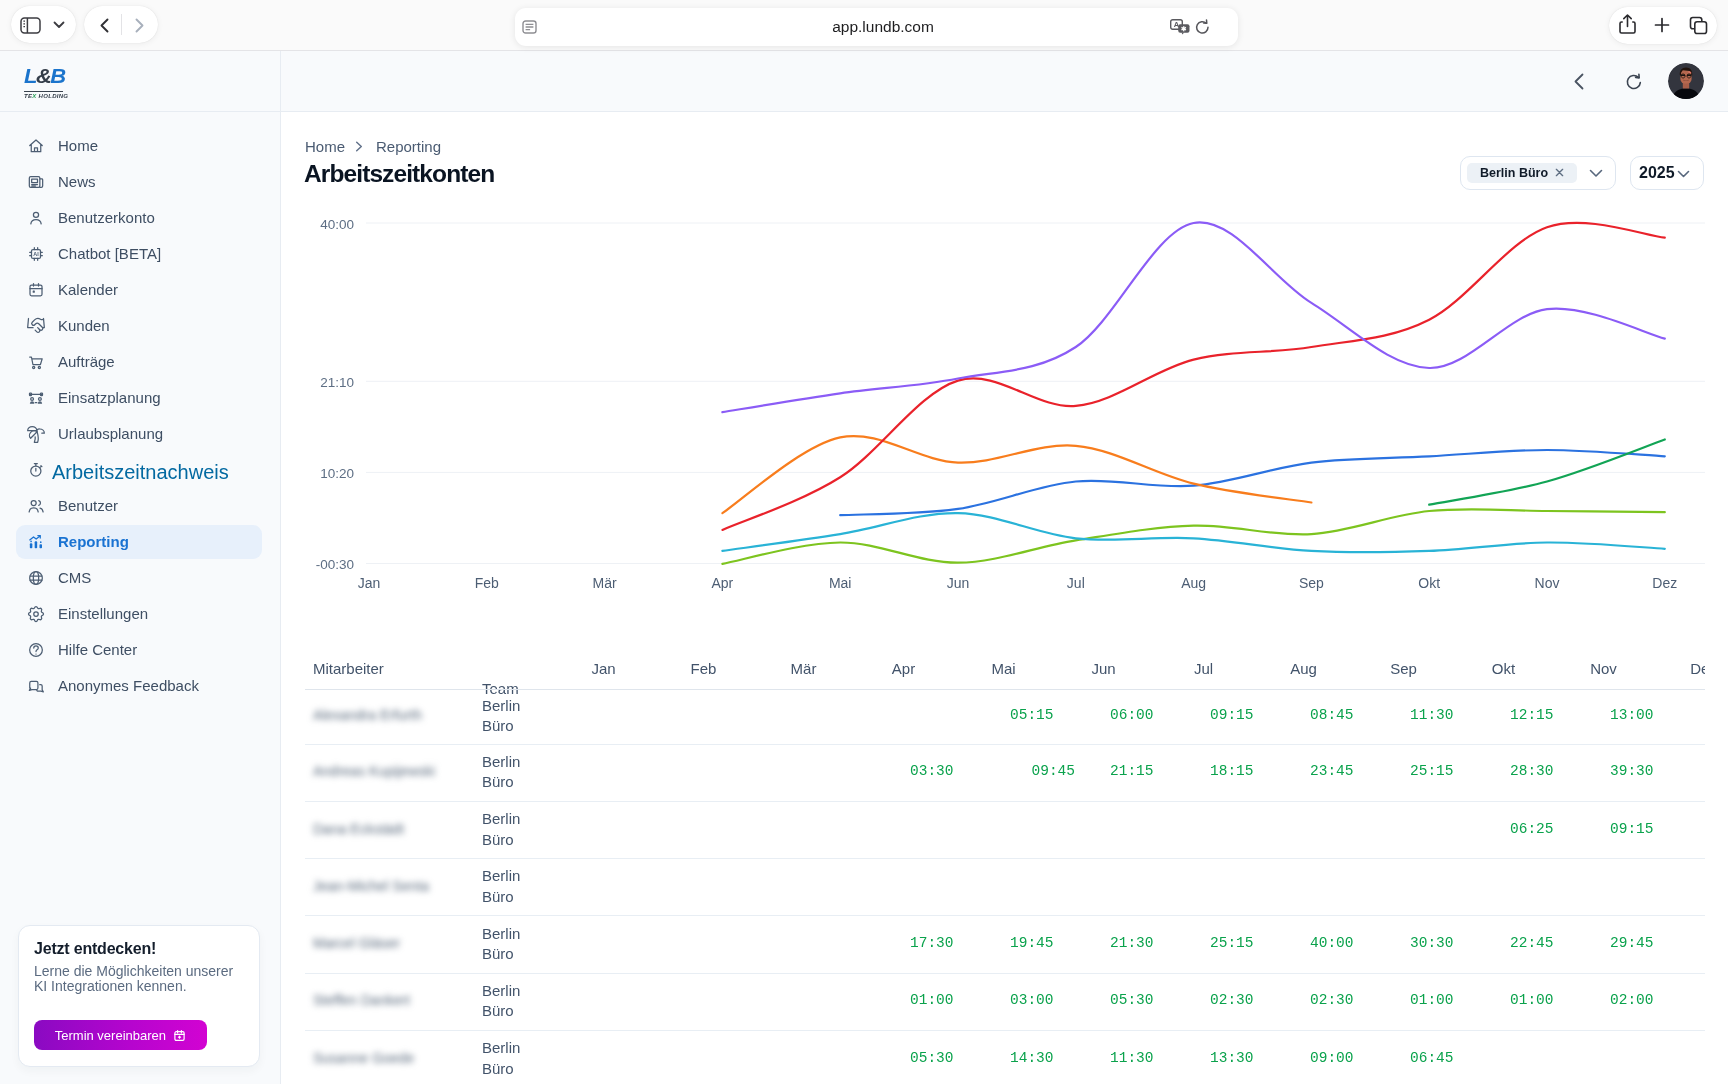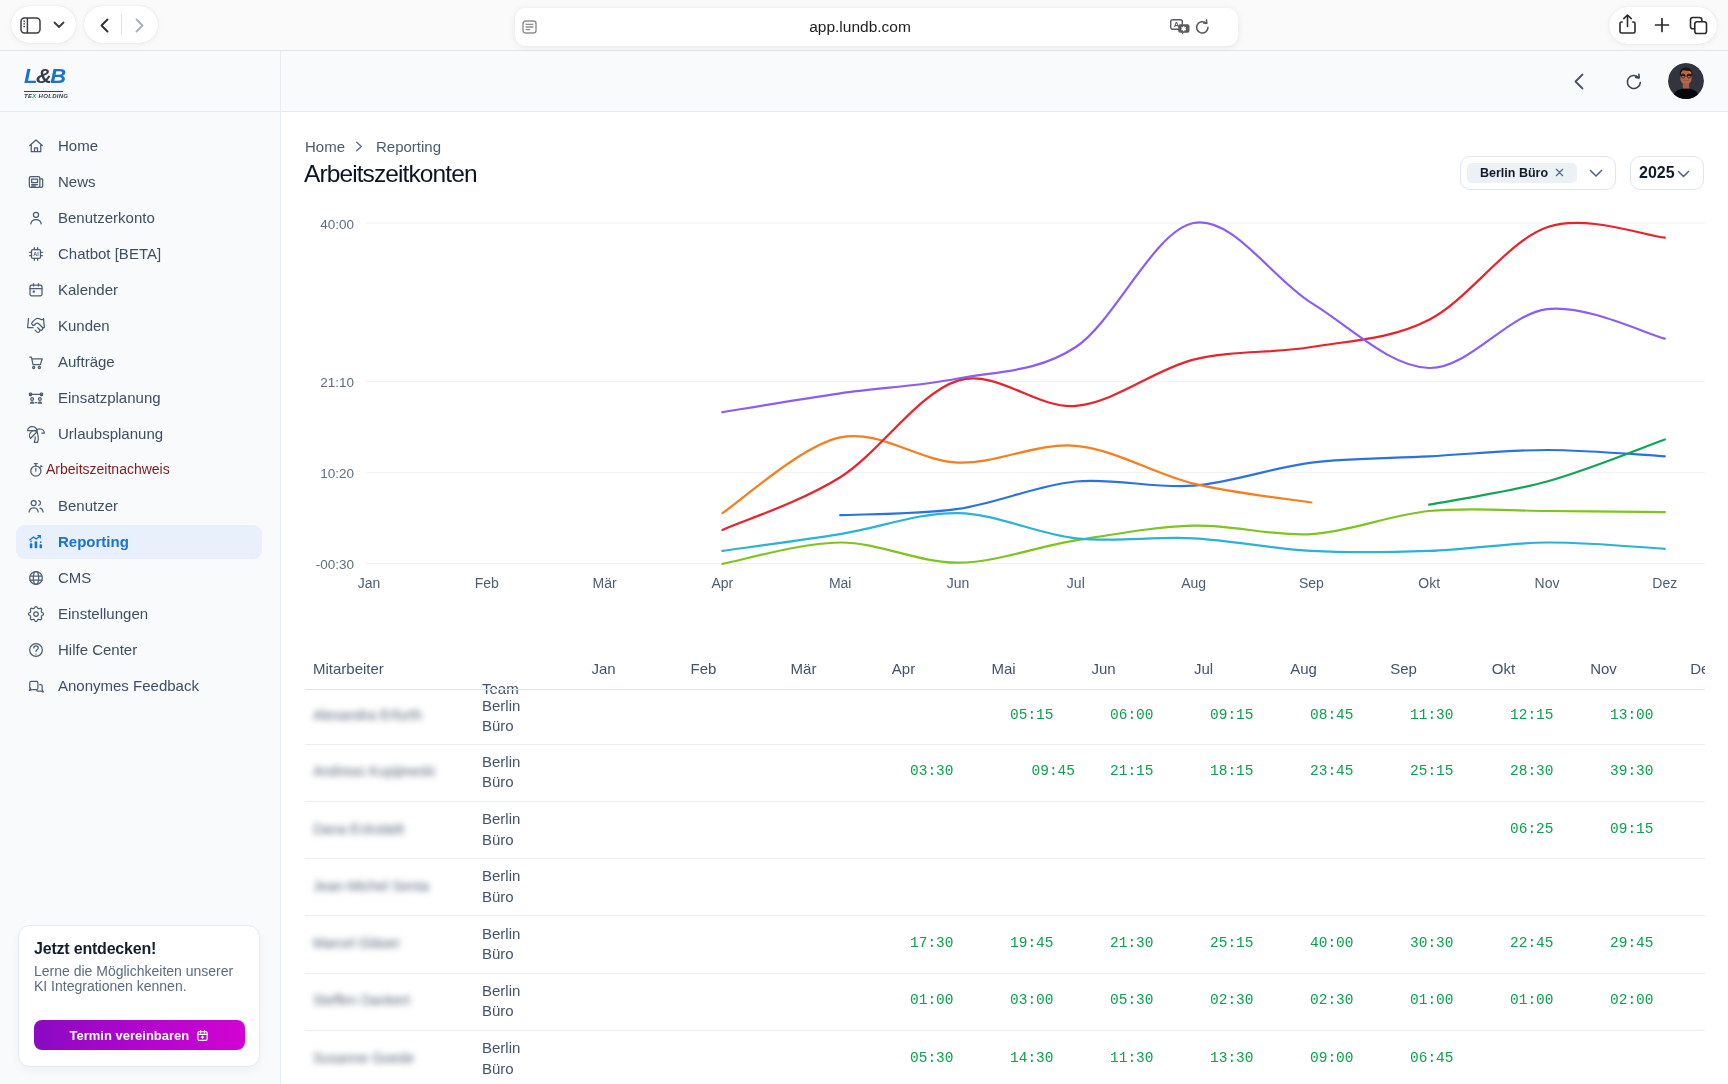--- a/index.html
+++ b/index.html
@@ -24,21 +24,21 @@
 <div id="apphdr"></div>
 <div id="sidebar"></div>
 <div id="main"></div>
 <div id="clipmain">
     <div style="position:absolute;left:-281px;top:-112px;width:1728px;height:1084px">
       <div class="abs" style="left:305px;top:138px;font-size:15px;color:#4a5b72">Home</div>
       <svg class="abs" style="left:355px;top:141px" width="8" height="11" viewBox="0 0 8 11" fill="none" stroke="#62728a" stroke-width="1.5" stroke-linecap="round" stroke-linejoin="round">
         <path d="M1.7 1.3 6.3 5.5 1.7 9.7"></path>
       </svg>
       <div class="abs" style="left:376px;top:138px;font-size:15px;color:#4a5b72">Reporting</div>
-      <div class="abs" style="left:304px;top:160px;font-size:24.5px;font-weight:400;color:#0a1422;letter-spacing:-.9px">Arbeitszeitkonten</div>
+      <div class="abs" style="left:304px;top:160px;font-size:24.5px;font-weight:700;color:#0a1422;letter-spacing:-.9px">Arbeitszeitkonten</div>
       <div class="abs" style="left:1460px;top:156px;width:156px;height:34px;background:#fff;border:1px solid #dee6f0;border-radius:10px"></div>
       <div class="abs" style="left:1467px;top:162.5px;width:110px;height:20px;background:#ecf1f6;border-radius:5px;display:flex;align-items:center;justify-content:center;font-size:12.5px;font-weight:700;color:#101b29">Berlin Büro&nbsp;&nbsp;<svg width="9" height="9" viewBox="0 0 10 10" stroke="#5f6f83" stroke-width="1.5" stroke-linecap="round">
           <path d="M1.5 1.5l7 7M8.5 1.5l-7 7"></path>
         </svg></div>
       <svg class="abs" style="left:1589px;top:169px" width="14" height="9" viewBox="0 0 14 9" fill="none" stroke="#57677d" stroke-width="1.6" stroke-linecap="round" stroke-linejoin="round">
         <path d="M1.5 1.5 7 7l5.5-5.5"></path>
       </svg>
       <div class="abs" style="left:1630px;top:156px;width:74px;height:34px;background:#fff;border:1px solid #dee6f0;border-radius:10px"></div>
       <div class="abs" style="left:1639px;top:163.5px;font-size:16px;font-weight:600;color:#101b29">2025</div>
       <svg class="abs" style="left:1677px;top:170px" width="13" height="8" viewBox="0 0 13 8" fill="none" stroke="#57677d" stroke-width="1.6" stroke-linecap="round" stroke-linejoin="round">
@@ -209,21 +209,21 @@
     <path d="M13 8c0-2.76-2.46-5-5.5-5S2 5.24 2 8h10Z"></path>
     <path d="M13 7.14A5.82 5.82 0 0 1 16.5 6c3.04 0 5.5 2.24 5.5 5h-3"></path>
     <path d="M5.89 9.71c-2.15 2.15-2.3 5.47-.35 7.43l4.24-4.25.7-.7.71-.71 2.12-2.12c-1.95-1.96-5.27-1.8-7.42.35Z"></path>
     <path d="M11 15.5c.5 2.5-.17 4.5-1 6.5h4c2-5.5-.5-12-1-14"></path>
   </svg>
 <div style="position:absolute;left:58px;top:425.0px;font-size:15px;color:#3e4e63;">Urlaubsplanung</div>
 <svg style="position:absolute;left:26px;top:460px;color:#4d5e73" width="20" height="20" viewBox="0 0 24 24" fill="none" stroke="currentColor" stroke-width="1.5" stroke-linecap="round" stroke-linejoin="round">
     <circle cx="11.8" cy="13.3" r="6.1"></circle>
     <path d="M11.8 13.3V9.9M10 4.3h3.6M11.8 4.3v2.5M17.3 8.6l1.3-1.3M17.9 6.8l1.2 1.2"></path>
   </svg>
-<div style="position:absolute;left:46px;top:461.0px;font-size:14px;color:#7f1d1d;">Arbeitszeitnachweis</div>
+<div style="position:absolute;left:52px;top:461.0px;font-size:20px;color:#0369a1;">Arbeitszeitnachweis</div>
 <svg style="position:absolute;left:26px;top:496px;color:#4d5e73" width="20" height="20" viewBox="0 0 24 24" fill="none" stroke="currentColor" stroke-width="1.5" stroke-linecap="round" stroke-linejoin="round">
     <circle cx="9.2" cy="8.4" r="3"></circle>
     <path d="M3.8 19c.4-3.1 2.6-4.7 5.4-4.7s5 1.6 5.4 4.7M15.3 5.6a3 3 0 0 1 0 5.7M16.8 14.6c2.2.5 3.4 1.9 3.7 4.4"></path>
   </svg>
 <div style="position:absolute;left:58px;top:497.0px;font-size:15px;color:#3e4e63;">Benutzer</div>
 <div style="position:absolute;left:16px;top:525px;width:246px;height:34px;background:#e7f0fb;border-radius:9px"></div>
 <svg style="position:absolute;left:26px;top:532px;color:#1a73d2" width="20" height="20" viewBox="0 0 24 24" fill="none" stroke="currentColor" stroke-width="1.5" stroke-linecap="round" stroke-linejoin="round">
     <path d="M4.5 9.5 9 5.9l3.2 2.6 4.6-3.8" fill="none"></path>
     <path d="M14.2 4.3h2.9v2.9" fill="none"></path>
     <rect x="4.6" y="13.6" width="3" height="6" rx="1" fill="currentColor" stroke="none"></rect>
@@ -250,21 +250,21 @@
   </svg>
 <div style="position:absolute;left:58px;top:641.0px;font-size:15px;color:#3e4e63;">Hilfe Center</div>
 <svg style="position:absolute;left:26px;top:676px;color:#4d5e73" width="20" height="20" viewBox="0 0 24 24" fill="none" stroke="currentColor" stroke-width="1.5" stroke-linecap="round" stroke-linejoin="round">
     <path d="M5.5 14.5 4 17.3l3.1-1h5.4a1.8 1.8 0 0 0 1.8-1.8V8.3a1.8 1.8 0 0 0-1.8-1.8H6.3a1.8 1.8 0 0 0-1.8 1.8v6.2zM16.5 10.4h1.2a1.7 1.7 0 0 1 1.7 1.7v4.4l1.4 2.6-2.9-.9h-3.4a1.7 1.7 0 0 1-1.7-1.7v-.2"></path>
   </svg>
 <div style="position:absolute;left:58px;top:677.0px;font-size:15px;color:#3e4e63;">Anonymes Feedback</div>
 
 <div class="abs" style="left:18px;top:925px;width:242px;height:142px;background:#fff;border:1px solid #e4eaf2;border-radius:12px;box-shadow:0 4px 10px rgba(30,41,59,.04)"></div>
 <div class="abs" style="left:34px;top:940px;font-size:16px;font-weight:700;color:#141e2c;letter-spacing:-.2px">Jetzt entdecken!</div>
 <div class="abs" style="left:34px;top:964px;width:205px;font-size:14px;line-height:15px;color:#5b6b80">Lerne die Möglichkeiten unserer KI Integrationen kennen.</div>
-<div class="abs" style="left:34px;top:1020px;width:211px;height:30px;border-radius:8px;background:linear-gradient(90deg,#8a0ac2,#b505ce 55%,#d203d2);display:flex;align-items:center;justify-content:center;color:#fff;font-size:13px;font-weight:700">Termin vereinbaren&nbsp;&nbsp;
+<div class="abs" style="left:34px;top:1020px;width:173px;height:30px;border-radius:8px;background:linear-gradient(90deg,#8a0ac2,#b505ce 55%,#d203d2);display:flex;align-items:center;justify-content:center;color:#fff;font-size:13px;font-weight:400">Termin vereinbaren&nbsp;&nbsp;
 <svg width="13" height="13" viewBox="0 0 24 24" fill="none" stroke="#fff" stroke-width="2.2" stroke-linecap="round">
       <rect x="3.5" y="5" width="17" height="16" rx="2.5"></rect>
       <path d="M3.5 10h17M8.5 2.8V7M15.5 2.8V7M12 13v4M10 15h4"></path>
     </svg></div>
 
 <div class="abs" style="left:24px;top:64px;width:60px">
 <div style="font:italic 900 22px 'Liberation Sans',sans-serif;color:#1b74cc;letter-spacing:-1.5px;transform:scaleY(.92)">L<span style="color:#343e4a">&amp;</span>B</div>
 <div style="width:39px;height:1.5px;background:#39424d;margin-top:0.5px"></div>
 <div style="font:italic 700 6px 'Liberation Sans',sans-serif;color:#343e4a;letter-spacing:.3px;margin-top:1px"><span style="color:#2f3943">TE</span><span style="color:#2da05a">X</span> HOLDING</div>
 </div>
@@ -311,21 +311,21 @@
       <path d="M7.5 1.5 1.5 7.5l6 6"></path>
     </svg>
     <svg class="abs" style="left:135px;top:17.5px" width="9" height="15" viewBox="0 0 9 15" fill="none" stroke="#a8b0bc" stroke-width="1.9" stroke-linecap="round" stroke-linejoin="round">
       <path d="M1.5 1.5 7.5 7.5l-6 6"></path>
     </svg>
     <div class="pill" style="left:515px;top:8px;width:723px;height:38px;border-radius:11px;box-shadow:0 1px 7px rgba(0,0,0,.09)"></div>
     <svg class="abs" style="left:522px;top:20px" width="15" height="14" viewBox="0 0 15 14" fill="none" stroke="#8e8e93" stroke-width="1.4">
       <rect x="1" y="1" width="13" height="12" rx="2.6"></rect>
       <path d="M3.6 4.4h7.8M3.6 7h7.8M3.6 9.6h4.5"></path>
     </svg>
-    <div class="abs" style="left:760px;top:17.5px;width:200px;text-align:center;font-size:15.5px;color:#1d1d1f">app.lundb.com</div>
+    <div class="abs" style="left:783px;top:17.5px;width:200px;text-align:center;font-size:15.5px;color:#1d1d1f">app.lundb.com</div>
     <svg class="abs" style="left:1170px;top:19px" width="20" height="16" viewBox="0 0 20 16" fill="none">
       <rect x="0.7" y="0.7" width="11.6" height="9.6" rx="2" stroke="#5a5a5f" stroke-width="1.4"></rect>
       <text x="6.4" y="8.2" text-anchor="middle" style="font:700 7.5px 'Liberation Sans'" fill="#5a5a5f">A</text>
       <rect x="8.2" y="5.2" width="11.3" height="8.6" rx="2" fill="#5a5a5f"></rect>
       <path d="M11.5 13.5l1 2 1.6-2z" fill="#5a5a5f"></path>
       <text x="13.8" y="11.7" text-anchor="middle" style="font:700 6.5px 'Liberation Sans'" fill="#fff">✱</text>
     </svg>
     <svg class="abs" style="left:1195px;top:19px" width="15" height="16" viewBox="0 0 15 16" fill="none" stroke="#55555a" stroke-width="1.5" stroke-linecap="round">
       <path d="M13 8.3a5.7 5.7 0 1 1-1.7-4"></path>
       <path d="M11.5 1l.3 3.3-3.2-.4" stroke-linejoin="round"></path>

